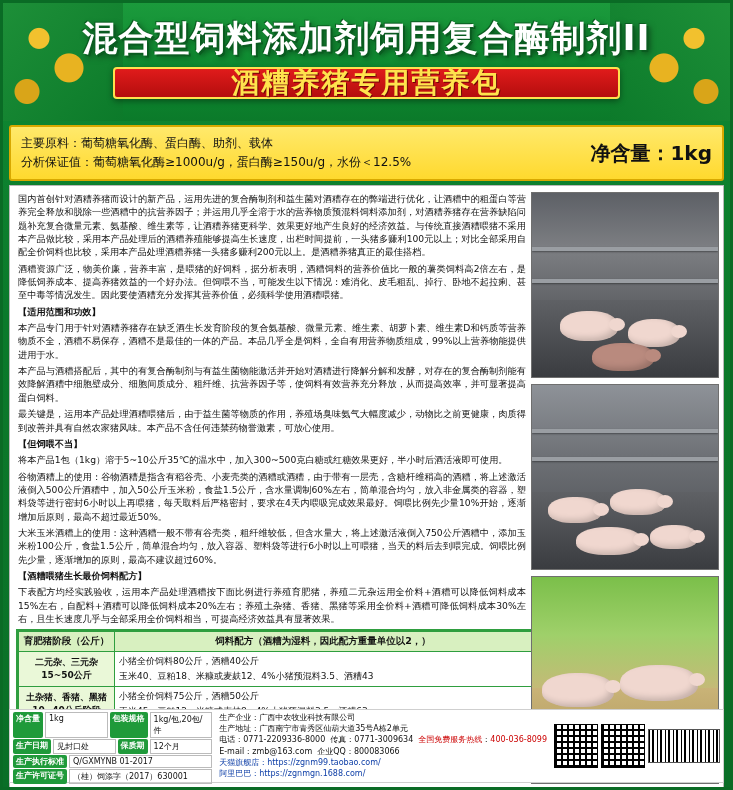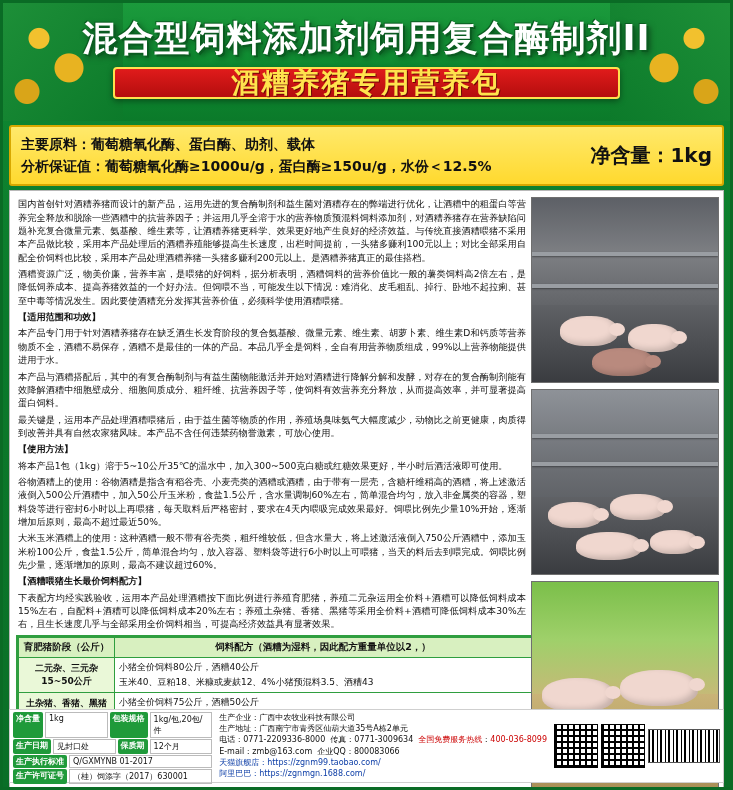--- a/index.html
+++ b/index.html
@@ -72,21 +72,21 @@
   .ingbar {
     position: relative;
     margin: 4px 6px 0 6px;
     background: linear-gradient(180deg,#ffe96b 0%, #ffd92e 100%);
     border: 2px solid #d8a800;
     border-radius: 3px;
     padding: 7px 10px;
     display: flex; align-items: center; justify-content: space-between;
     min-height: 56px;
   }
-  .ing-left { font-size: 14px; color: #111; line-height: 1.55; font-weight: bold; }
+  .ing-left { font-size: 12px; color: #111; line-height: 1.55; font-weight: normal; }
   .ing-right { font-size: 20px; font-weight: bold; color: #111; white-space: nowrap; padding-left: 12px;}
 
   
   .body-wrap {
     position: relative;
     margin: 4px 6px 0 6px;
     background: #ffffff;
     border: 1px solid #b9b9b9;
     height: 604px;
     overflow: hidden;
@@ -248,21 +248,21 @@
 
   <div class="body-wrap">
 
     <div class="body-text" style="width:524px;">
       <p>国内首创针对酒糟养猪而设计的新产品，运用先进的复合酶制剂和益生菌对酒糟存在的弊端进行优化，让酒糟中的粗蛋白等营养完全释放和脱除一些酒糟中的抗营养因子；并运用几乎全溶于水的营养物质预混料饲料添加剂，对酒糟养猪存在营养缺陷问题补充复合微量元素、氨基酸、维生素等，让酒糟养猪更科学、效果更好地产生良好的经济效益。与传统直接酒糟喂猪不采用本产品做比较，采用本产品处理后的酒糟养殖能够提高生长速度，出栏时间提前，一头猪多赚利100元以上；对比全部采用自配全价饲料也比较，采用本产品处理酒糟养猪一头猪多赚利200元以上。是酒糟养猪真正的最佳搭档。</p>
       <p>酒糟资源广泛，物美价廉，营养丰富，是喂猪的好饲料，据分析表明，酒糟饲料的营养价值比一般的薯类饲料高2倍左右，是降低饲养成本、提高养猪效益的一个好办法。但饲喂不当，可能发生以下情况：难消化、皮毛粗乱、掉行、卧地不起拉痢、甚至中毒等情况发生。因此要使酒糟充分发挥其营养价值，必须科学使用酒糟喂猪。</p>
       <p class="sec-title">【适用范围和功效】</p>
       <p>本产品专门用于针对酒糟养猪存在缺乏酒生长发育阶段的复合氨基酸、微量元素、维生素、胡萝卜素、维生素D和钙质等营养物质不全，酒糟不易保存，酒糟不是最佳的一体的产品。本品几乎全是饲料，全自有用营养物质组成，99%以上营养物能提供进用于水。</p>
       <p>本产品与酒糟搭配后，其中的有复合酶制剂与有益生菌物能激活并开始对酒糟进行降解分解和发酵，对存在的复合酶制剂能有效降解酒糟中细胞壁成分、细胞间质成分、粗纤维、抗营养因子等，使饲料有效营养充分释放，从而提高效率，并可显著提高蛋白饲料。</p>
       <p>最关键是，运用本产品处理酒糟喂猪后，由于益生菌等物质的作用，养殖场臭味氨气大幅度减少，动物比之前更健康，肉质得到改善并具有自然农家猪风味。本产品不含任何违禁药物誉激素，可放心使用。</p>
-      <p class="sec-title">【使用方法】</p>
+      <p class="sec-title">【但饲喂不当】</p>
       <p>将本产品1包（1kg）溶于5~10公斤35℃的温水中，加入300~500克白糖或红糖效果更好，半小时后酒活液即可使用。</p>
       <p>谷物酒糟上的使用：谷物酒糟是指含有稻谷壳、小麦壳类的酒糟或酒糟，由于带有一层壳，含糖杆维稍高的酒糟，将上述激活液倒入500公斤酒糟中，加入50公斤玉米粉，食盐1.5公斤，含水量调制60%左右，简单混合均匀，放入非金属类的容器，塑料袋等进行密封6小时以上再喂猪，每天取料后严格密封，要求在4天内喂吸完成效果最好。饲喂比例先少量10%开始，逐渐增加后原则，最高不超过最近50%。</p>
       <p>大米玉米酒糟上的使用：这种酒糟一般不带有谷壳类，粗纤维较低，但含水量大，将上述激活液倒入750公斤酒糟中，添加玉米粉100公斤，食盐1.5公斤，简单混合均匀，放入容器、塑料袋等进行6小时以上可喂猪，当天的料后去到喂完成。饲喂比例先少量，逐渐增加的原则，最高不建议超过60%。</p>
       <p class="sec-title">【酒糟喂猪生长最价饲料配方】</p>
       <p>下表配方均经实践验收，运用本产品处理酒糟按下面比例进行养殖育肥猪，养殖二元杂运用全价料+酒糟可以降低饲料成本15%左右，自配料+酒糟可以降低饲料成本20%左右；养殖土杂猪、香猪、黑猪等采用全价料+酒糟可降低饲料成本30%左右，且生长速度几乎与全部采用全价饲料相当，可提高经济效益具有显著效果。</p>
     </div>
 
     <div class="table-zone">
       <table class="feed">
         <thead>

